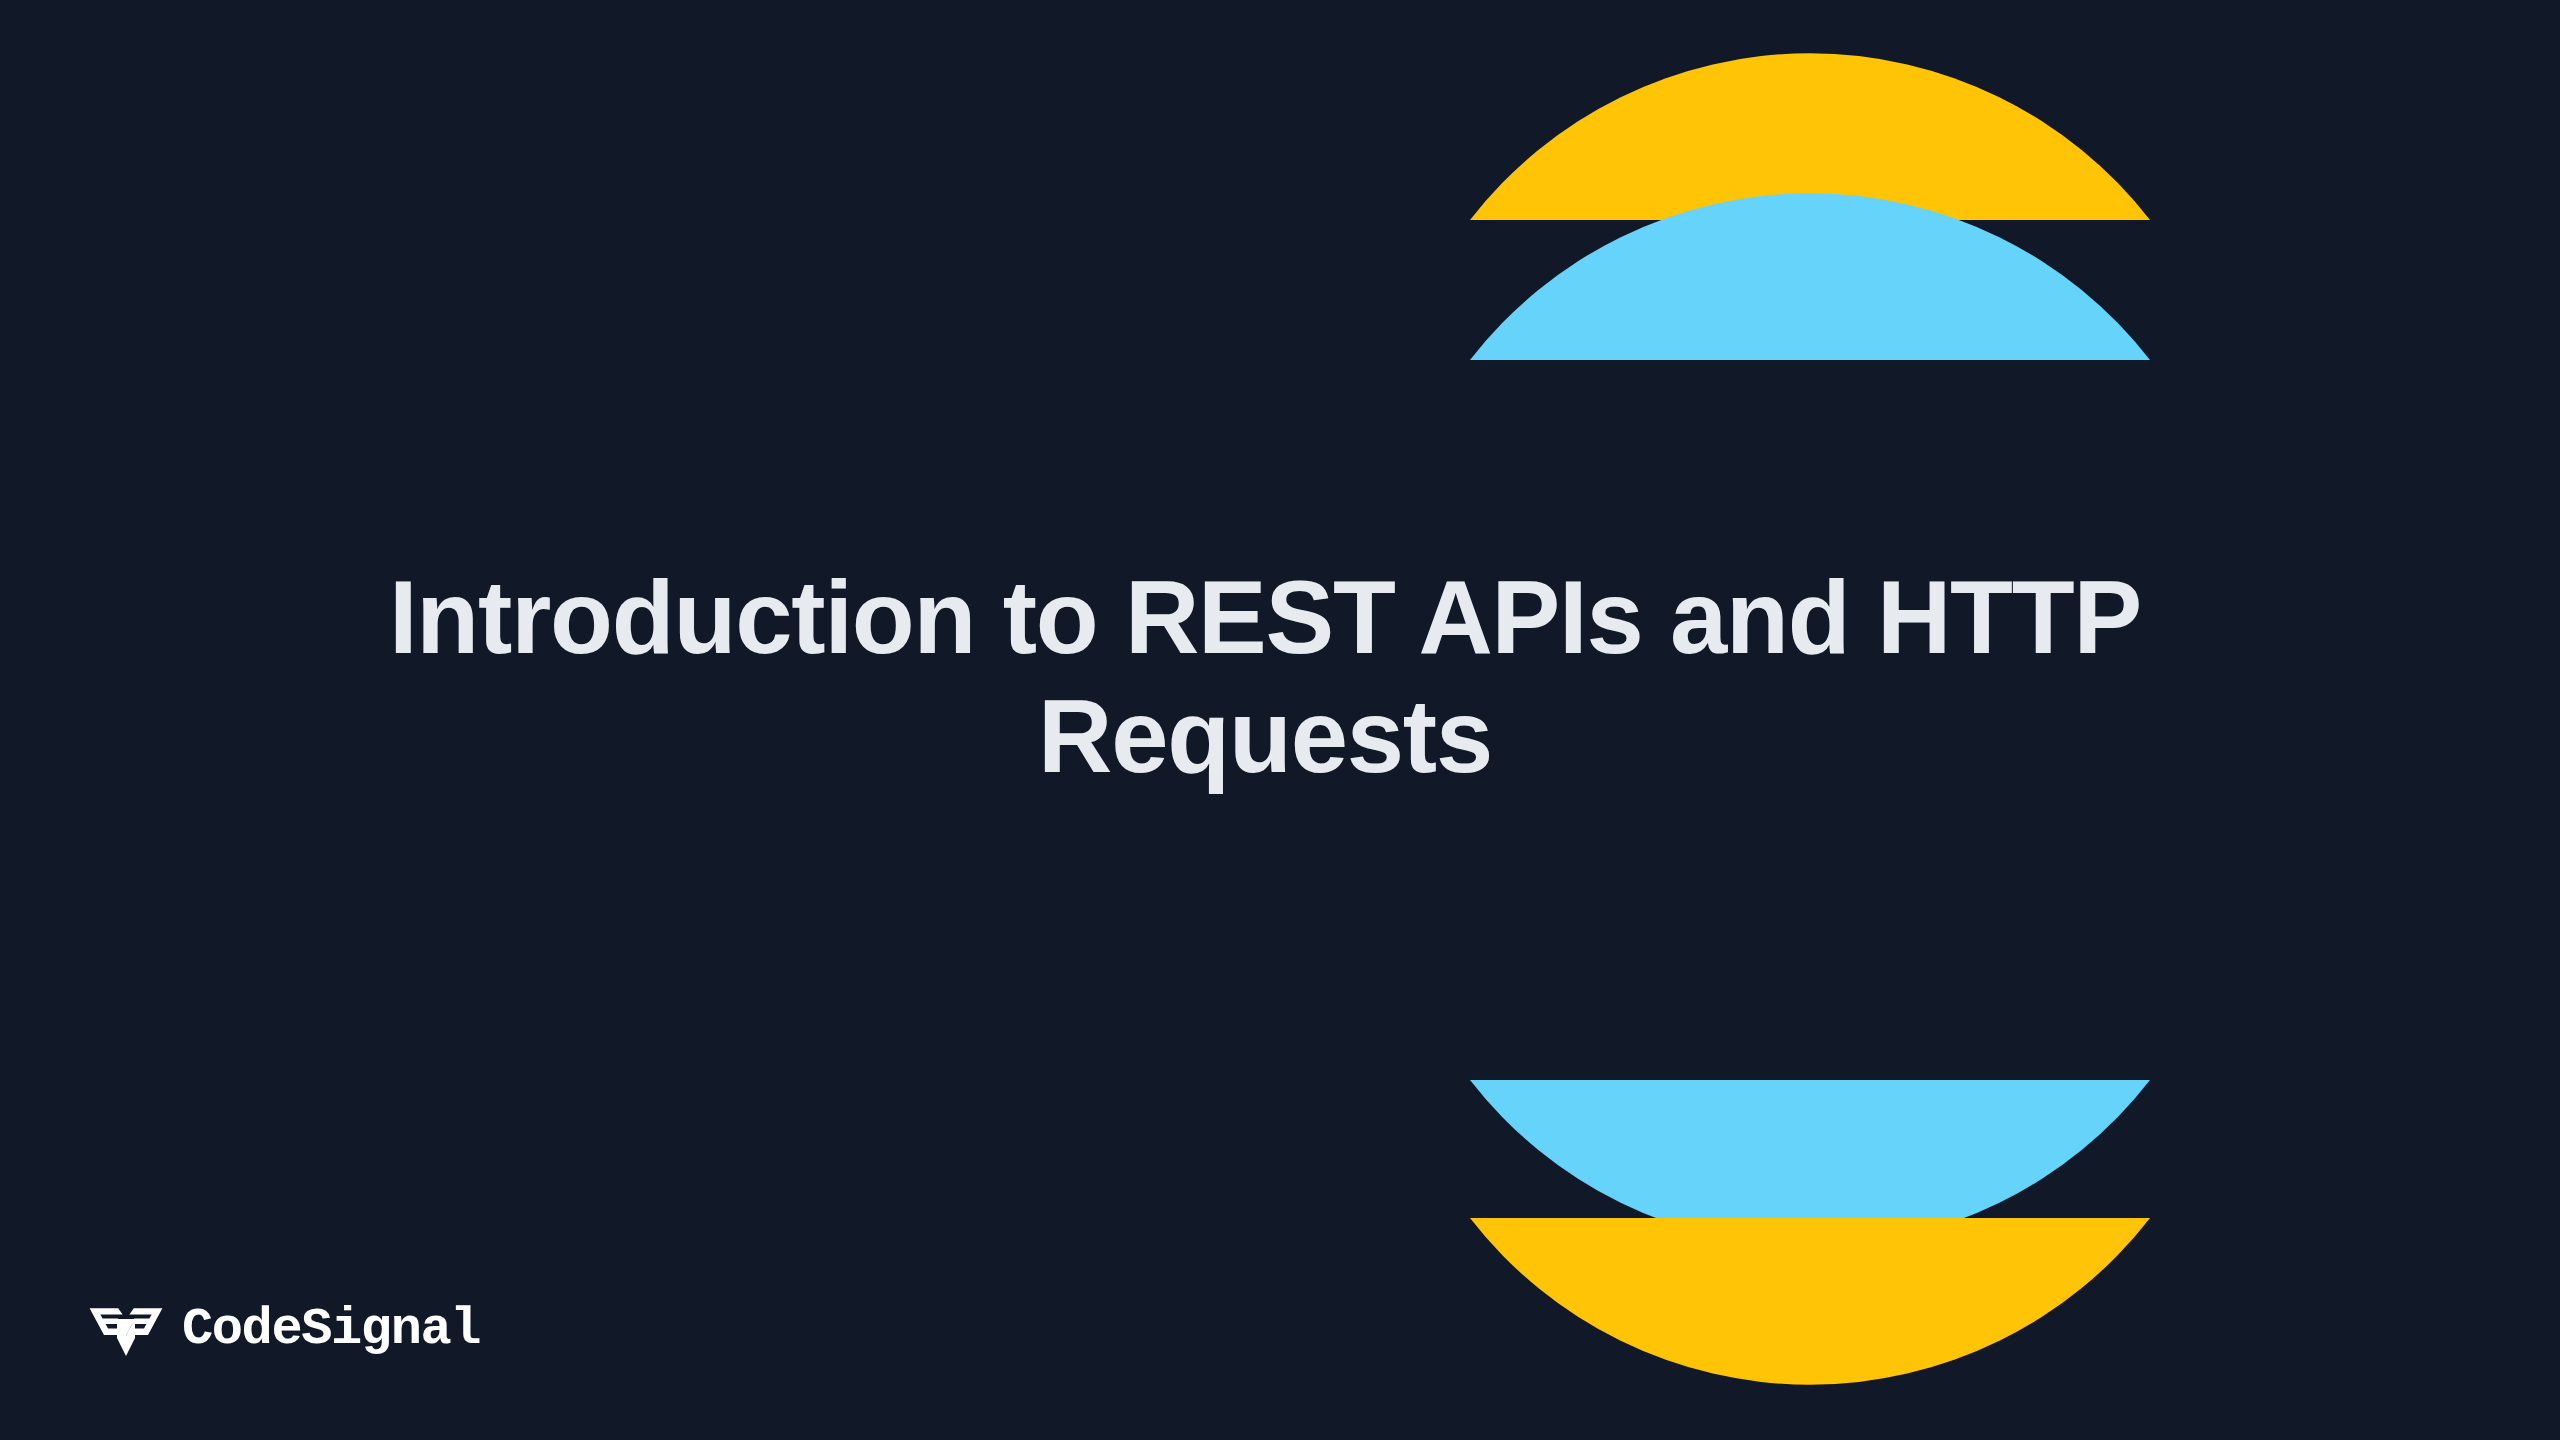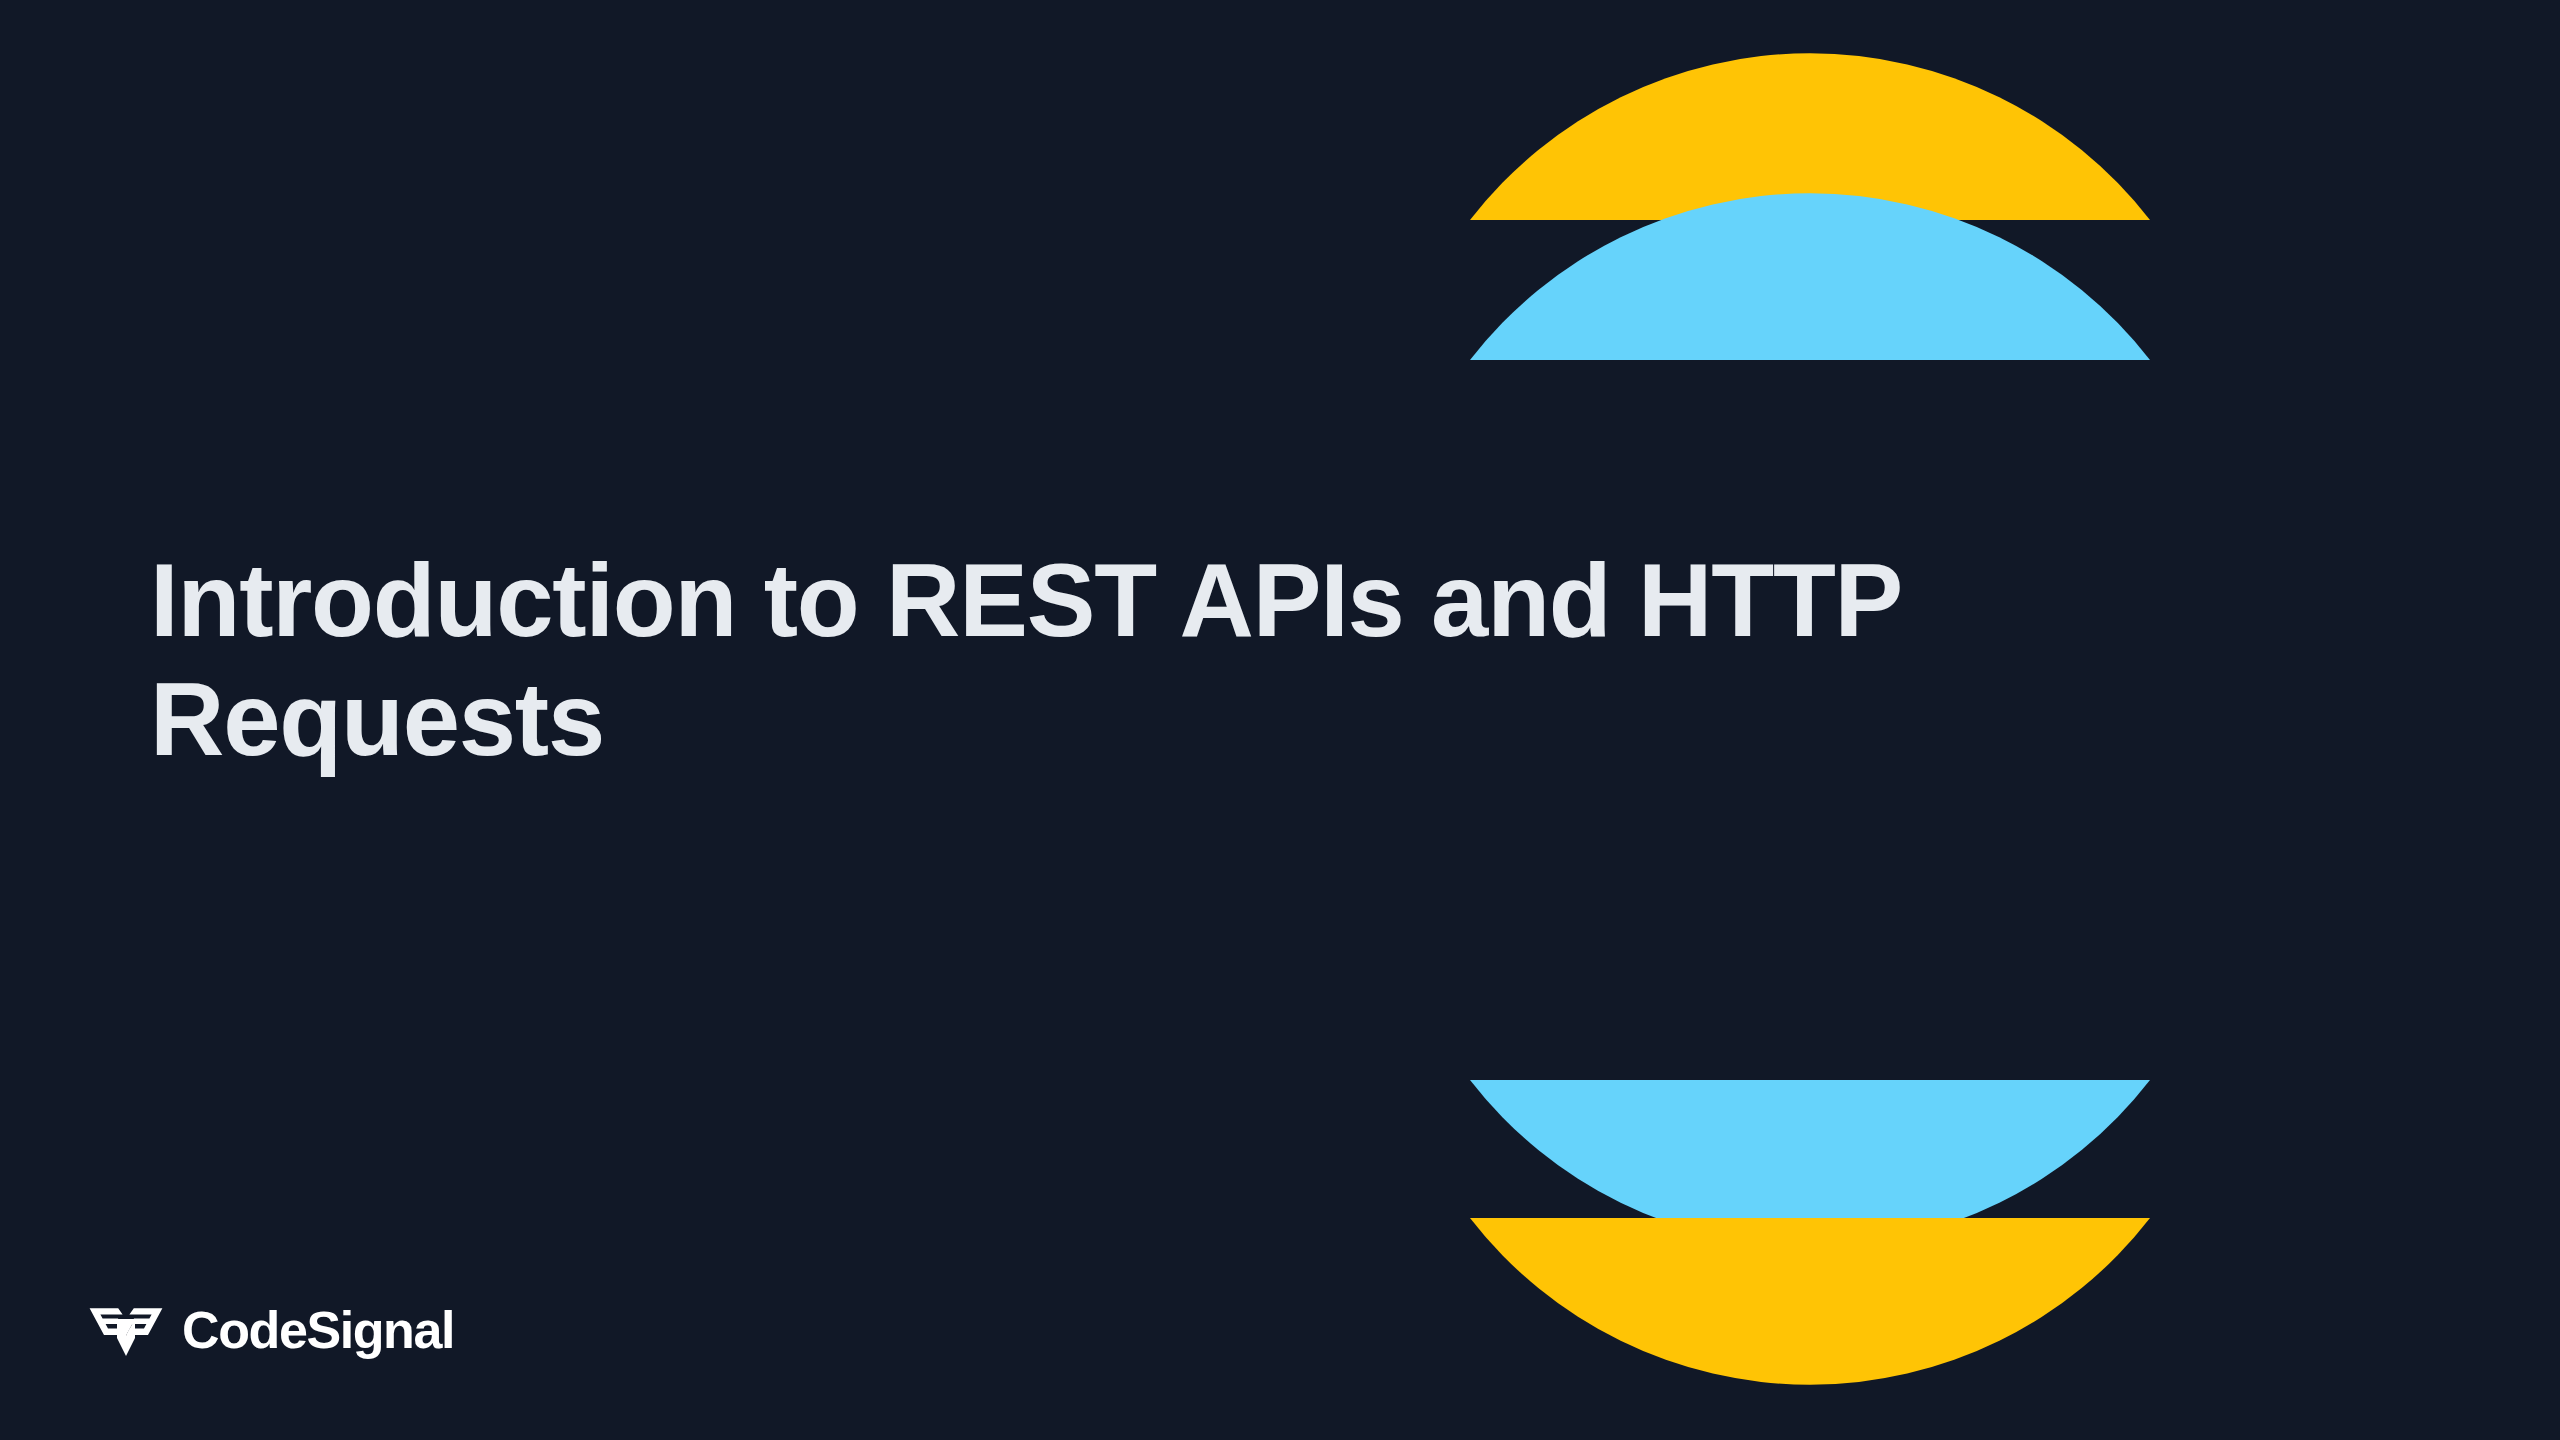--- a/index.html
+++ b/index.html
@@ -41,22 +41,23 @@
     display: block;
     width: 100%;
     height: 100%;
     overflow: visible;
   }
 
   
   .title-block {
     position: absolute;
     left: 150px;
-    top: 541px;
+    top: 558px;
     width: 2230px;
+    text-align: center;
   }
   .slide-title {
     margin: 0;
     color: #E7EBF0;
     font-family: "Liberation Sans", sans-serif;
     font-size: 103px;
     font-weight: 700;
     line-height: 1.16;
     letter-spacing: -1.2px;
     white-space: pre-line;
@@ -71,21 +72,21 @@
     align-items: center;
     gap: 18px;
   }
   .logo-mark {
     width: 76px;
     height: 56px;
     display: block;
   }
   .logo-wordmark {
     color: #FFFFFF;
-    font-family: Liberation Sans, sans-serif;
+    font-family: Liberation Mono, monospace;
     font-size: 52px;
     font-weight: 700;
     letter-spacing: -1.4px;
     line-height: 1;
     white-space: nowrap;
   }
 </style>
 </head>
 <body>
 

